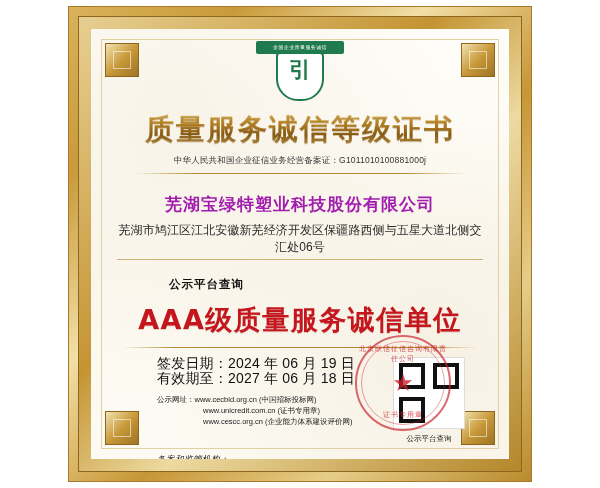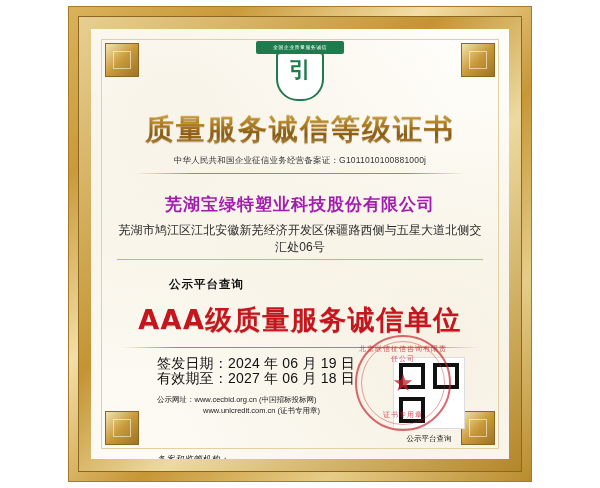--- a/index.html
+++ b/index.html
@@ -431,20 +431,21 @@
 
         <div class="lower">
           <div class="lower-left">
             <div class="dates-row">签发日期：2024 年 06 月 19 日</div>
             <div class="dates-row">有效期至：2027 年 06 月 18 日</div>
             <div class="websites">
               <div>
                 <span class="lbl">公示网址：</span><span>www.cecbid.org.cn (中国招标投标网)</span>
               </div>
               <div style="padding-left:46px">www.unicredit.com.cn (证书专用章)</div>
+              <div style="padding-left:46px">www.cescc.org.cn (企业能力体系建设评价网)</div>
             </div>
           </div>
 
           <div class="lower-right">
             <div class="qr">
               <span class="qr-bl"></span>
             </div>
             <div class="qr-caption">公示平台查询</div>
           </div>
         </div>

